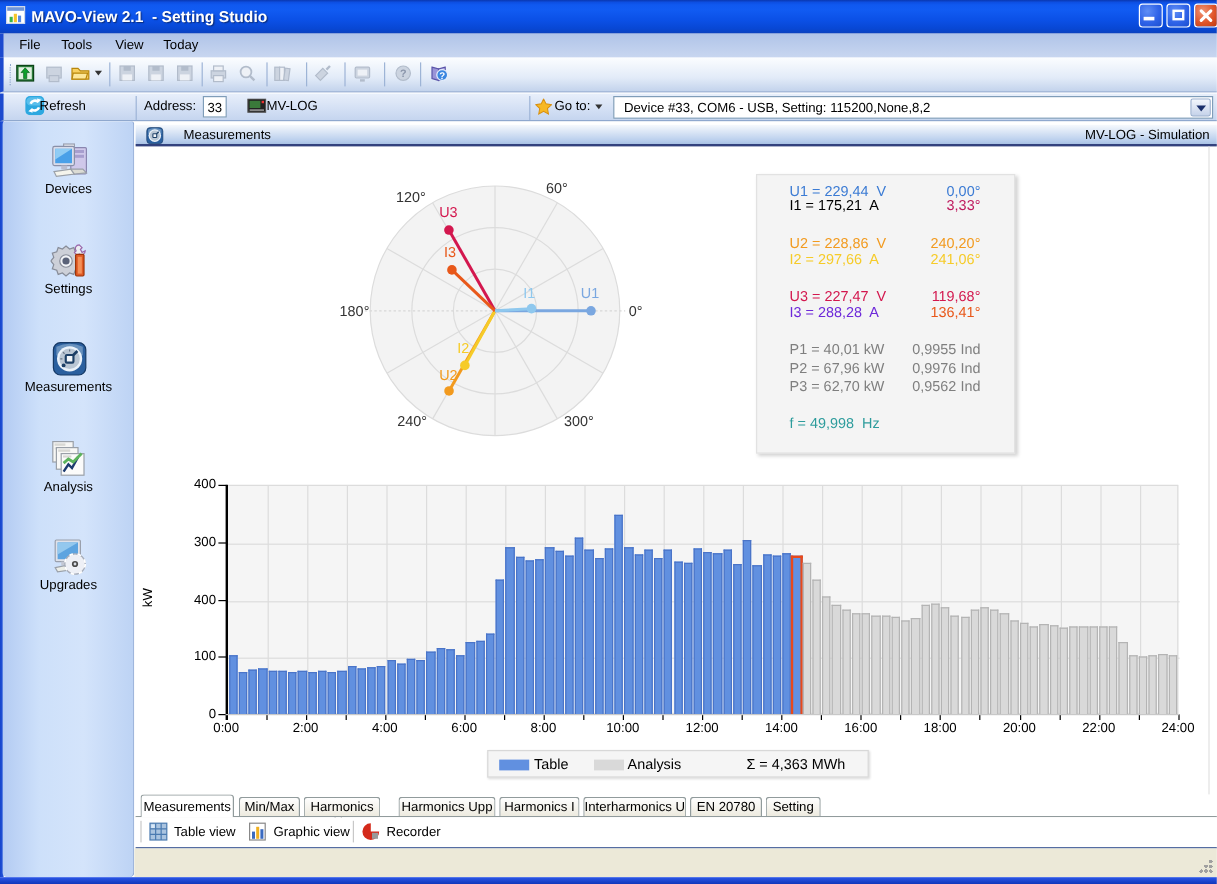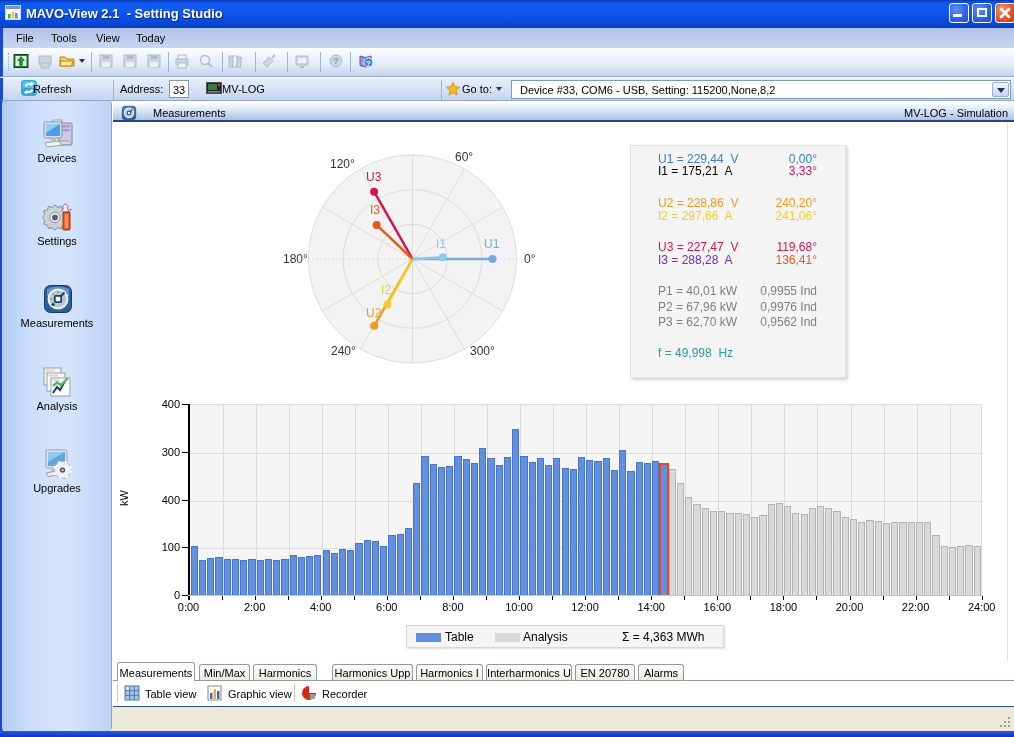--- a/index.html
+++ b/index.html
@@ -533,21 +533,21 @@
 </div>
 
 <div class="abs" id="tabrow">
     <div class="tab act" style="left:4px;width:78px">Measurements</div>
     <div class="tab" style="left:86px;width:51px">Min/Max</div>
     <div class="tab" style="left:140px;width:64px">Harmonics Up</div>
     <div class="tab" style="left:219px;width:81px">Harmonics Upp</div>
     <div class="tab" style="left:303px;width:67px">Harmonics I</div>
     <div class="tab" style="left:373px;width:86px">Interharmonics U</div>
     <div class="tab" style="left:462px;width:60px">EN 20780</div>
-    <div class="tab" style="left:525px;width:46px">Alarms</div>
+    <div class="tab" style="left:525px;width:46px">Setting</div>
   </div>
 <div id="tabline"></div>
 <div class="abs" id="subbar">
 <div class="abs" style="left:4px;top:3px;width:1px;height:18px;background:#c8c8c8"></div>
 <svg class="abs" style="left:11px;top:4px" width="16" height="16" viewBox="0 0 16 16">
   <rect x="1" y="1" width="14" height="14" fill="#aac4e0" stroke="#4a7ab0"></rect>
   <g stroke="#4a7ab0" stroke-width="1">
         <line x1="1" y1="5.7" x2="15" y2="5.7"></line>
         <line x1="1" y1="10.3" x2="15" y2="10.3"></line>
   <line x1="5.7" y1="1" x2="5.7" y2="15"></line>

